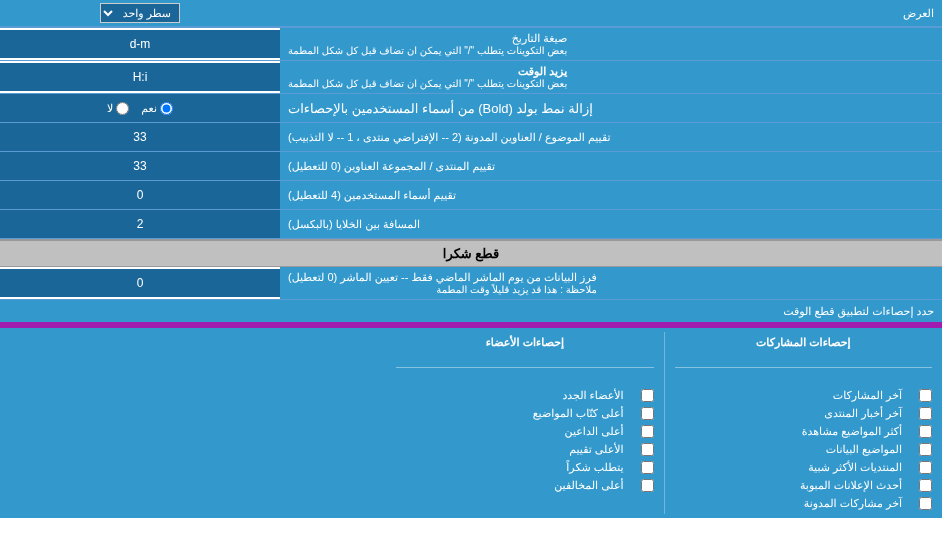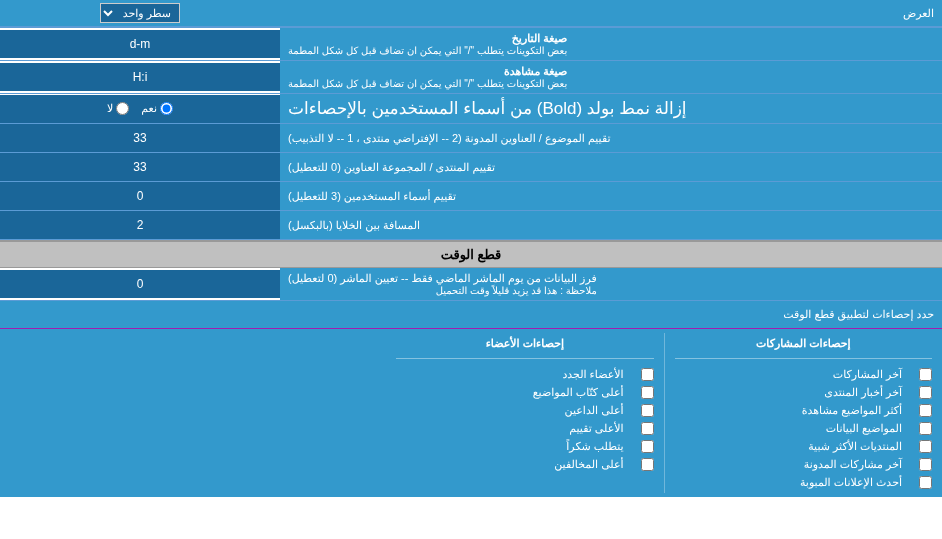--- a/index.html
+++ b/index.html
@@ -97,21 +97,21 @@
       border-bottom: 1px solid #5b9bd5;
       min-height: 28px;
     }
 
     .radio-row-label {
       flex: 1;
       padding: 4px 8px;
       background: #3399cc;
       color: #fff;
       text-align: right;
-      font-size: 17px;
+      font-size: 13px;
       min-height: 28px;
       display: flex;
       align-items: center;
       justify-content: flex-end;
     }
 
     .radio-row-input {
       width: 280px;
       background: #1a6699;
       display: flex;
@@ -144,21 +144,21 @@
       text-align: center;
       padding: 5px 8px;
       border-bottom: 1px solid #999;
       border-top: 2px solid #999;
     }
 
     
     .stats-section {
       background: #3399cc;
       padding: 4px 8px;
-      border-bottom: 1px solid #a21caf;
+      border-bottom: 6px solid #a21caf;
       min-height: 28px;
       display: flex;
       align-items: center;
     }
 
     .stats-section-label {
       color: #fff;
       font-size: 11px;
       text-align: right;
       flex: 1;
@@ -177,23 +177,23 @@
       flex-direction: column;
       padding: 4px 10px;
       gap: 5px;
     }
 
     .checkbox-column-header {
       color: #fff;
       font-weight: bold;
       font-size: 11px;
       text-align: center;
-      margin-bottom: 4px;
+      margin-bottom: 16px;
       border-bottom: 1px solid rgba(255,255,255,0.4);
-      padding-bottom: 8px;
+      padding-bottom: 18px;
     }
 
     .checkbox-item {
       display: flex;
       align-items: center;
       gap: 17px;
       color: #fff;
       font-size: 11px;
       direction: rtl;
     }
@@ -224,33 +224,33 @@
         <option>سطر واحد</option>
         <option>سطران</option>
         <option>ثلاثة أسطر</option>
       </select>
     </div>
   </div>
 
   <div class="row">
     <div class="row-label">
       <div style="text-align:right;">
-        <div style="font-weight:bold;">صيغة التاريخ</div>
+        <div style="font-weight:normal;">صيغة التاريخ</div>
         <div style="font-size:10px;">بعض التكوينات يتطلب "/" التي يمكن ان تضاف قبل كل شكل المطمة</div>
       </div>
     </div>
     <div class="row-input">
       <input type="text" value="d-m" style="">
     </div>
   </div>
 
   <div class="row">
     <div class="row-label">
       <div style="text-align:right;">
-        <div style="font-weight:bold;">صيغة مشاهدة</div>
+        <div style="font-weight:bold;">يزيد الوقت</div>
         <div style="font-size:10px;">بعض التكوينات يتطلب "/" التي يمكن ان تضاف قبل كل شكل المطمة</div>
       </div>
     </div>
     <div class="row-input">
       <input type="text" value="H:i" style="">
     </div>
   </div>
 
   <div class="radio-row">
     <div class="radio-row-label">
@@ -281,45 +281,45 @@
     <div class="row-label">
       <span>تقييم المنتدى / المجموعة العناوين (0 للتعطيل)</span>
     </div>
     <div class="row-input">
       <input type="text" value="33" style="">
     </div>
   </div>
 
   <div class="row">
     <div class="row-label">
-      <span>تقييم أسماء المستخدمين (3 للتعطيل)</span>
+      <span>تقييم أسماء المستخدمين (4 للتعطيل)</span>
     </div>
     <div class="row-input">
       <input type="text" value="0" style="">
     </div>
   </div>
 
   <div class="row">
     <div class="row-label">
       <span>المسافة بين الخلايا (بالبكسل)</span>
     </div>
     <div class="row-input">
       <input type="text" value="2" style="">
     </div>
   </div>
 
   <div class="section-header">
-    <span>قطع الوقت</span>
+    <span>قطع شكرا</span>
   </div>
 
   <div class="row">
     <div class="row-label">
       <div style="text-align:right;">
         <div>فرز البيانات من يوم الماشر الماضي فقط -- تعيين الماشر (0 لتعطيل)</div>
-        <div style="font-size:10px;">ملاحظة : هذا قد يزيد قليلاً وقت التحميل</div>
+        <div style="font-size:10px;">ملاحظة : هذا قد يزيد قليلاً وقت المطمة</div>
       </div>
     </div>
     <div class="row-input">
       <input type="text" value="0" style="">
     </div>
   </div>
 
   <div class="stats-section">
     <div class="stats-section-label">
       <span>حدد إحصاءات لتطبيق قطع الوقت</span>
@@ -347,25 +347,25 @@
       <div class="checkbox-item">
         <input type="checkbox" style="">
         <span>المواضيع البيانات</span>
       </div>
       <div class="checkbox-item">
         <input type="checkbox" style="">
         <span>المنتديات الأكثر شبية</span>
       </div>
       <div class="checkbox-item">
         <input type="checkbox" style="">
+        <span>أحدث الإعلانات المبوبة</span>
+      </div>
+      <div class="checkbox-item">
+        <input type="checkbox" style="">
         <span>آخر مشاركات المدونة</span>
-      </div>
-      <div class="checkbox-item">
-        <input type="checkbox" style="">
-        <span>أحدث الإعلانات المبوبة</span>
       </div>
     </div>
 
     <div class="col-separator"></div>
 
     <div class="checkbox-column">
       <div class="checkbox-column-header">
         <span>إحصاءات الأعضاء</span>
       </div>
       <div class="checkbox-item">

